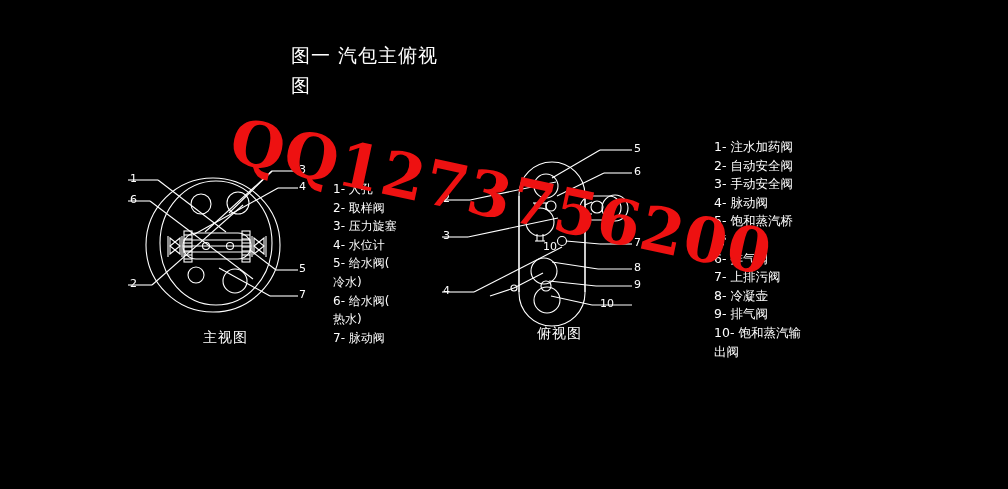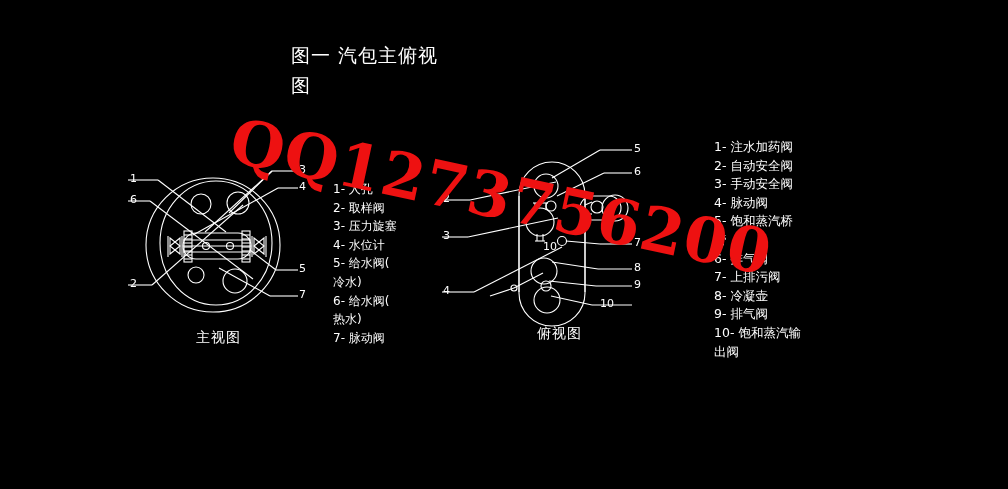--- a/index.html
+++ b/index.html
@@ -50,21 +50,21 @@
   }
   #legend-right {
     left: 714px;
     top: 138px;
     font-size: 12.5px;
     line-height: 18.6px;
     width: 88px;
     white-space: pre-wrap;
   }
   #caption-front {
-    left: 196px;
+    left: 203px;
     top: 330px;
     font-size: 14px;
     letter-spacing: 1px;
   }
   #caption-top {
     left: 537px;
     top: 326px;
     font-size: 14px;
     letter-spacing: 1px;
   }

